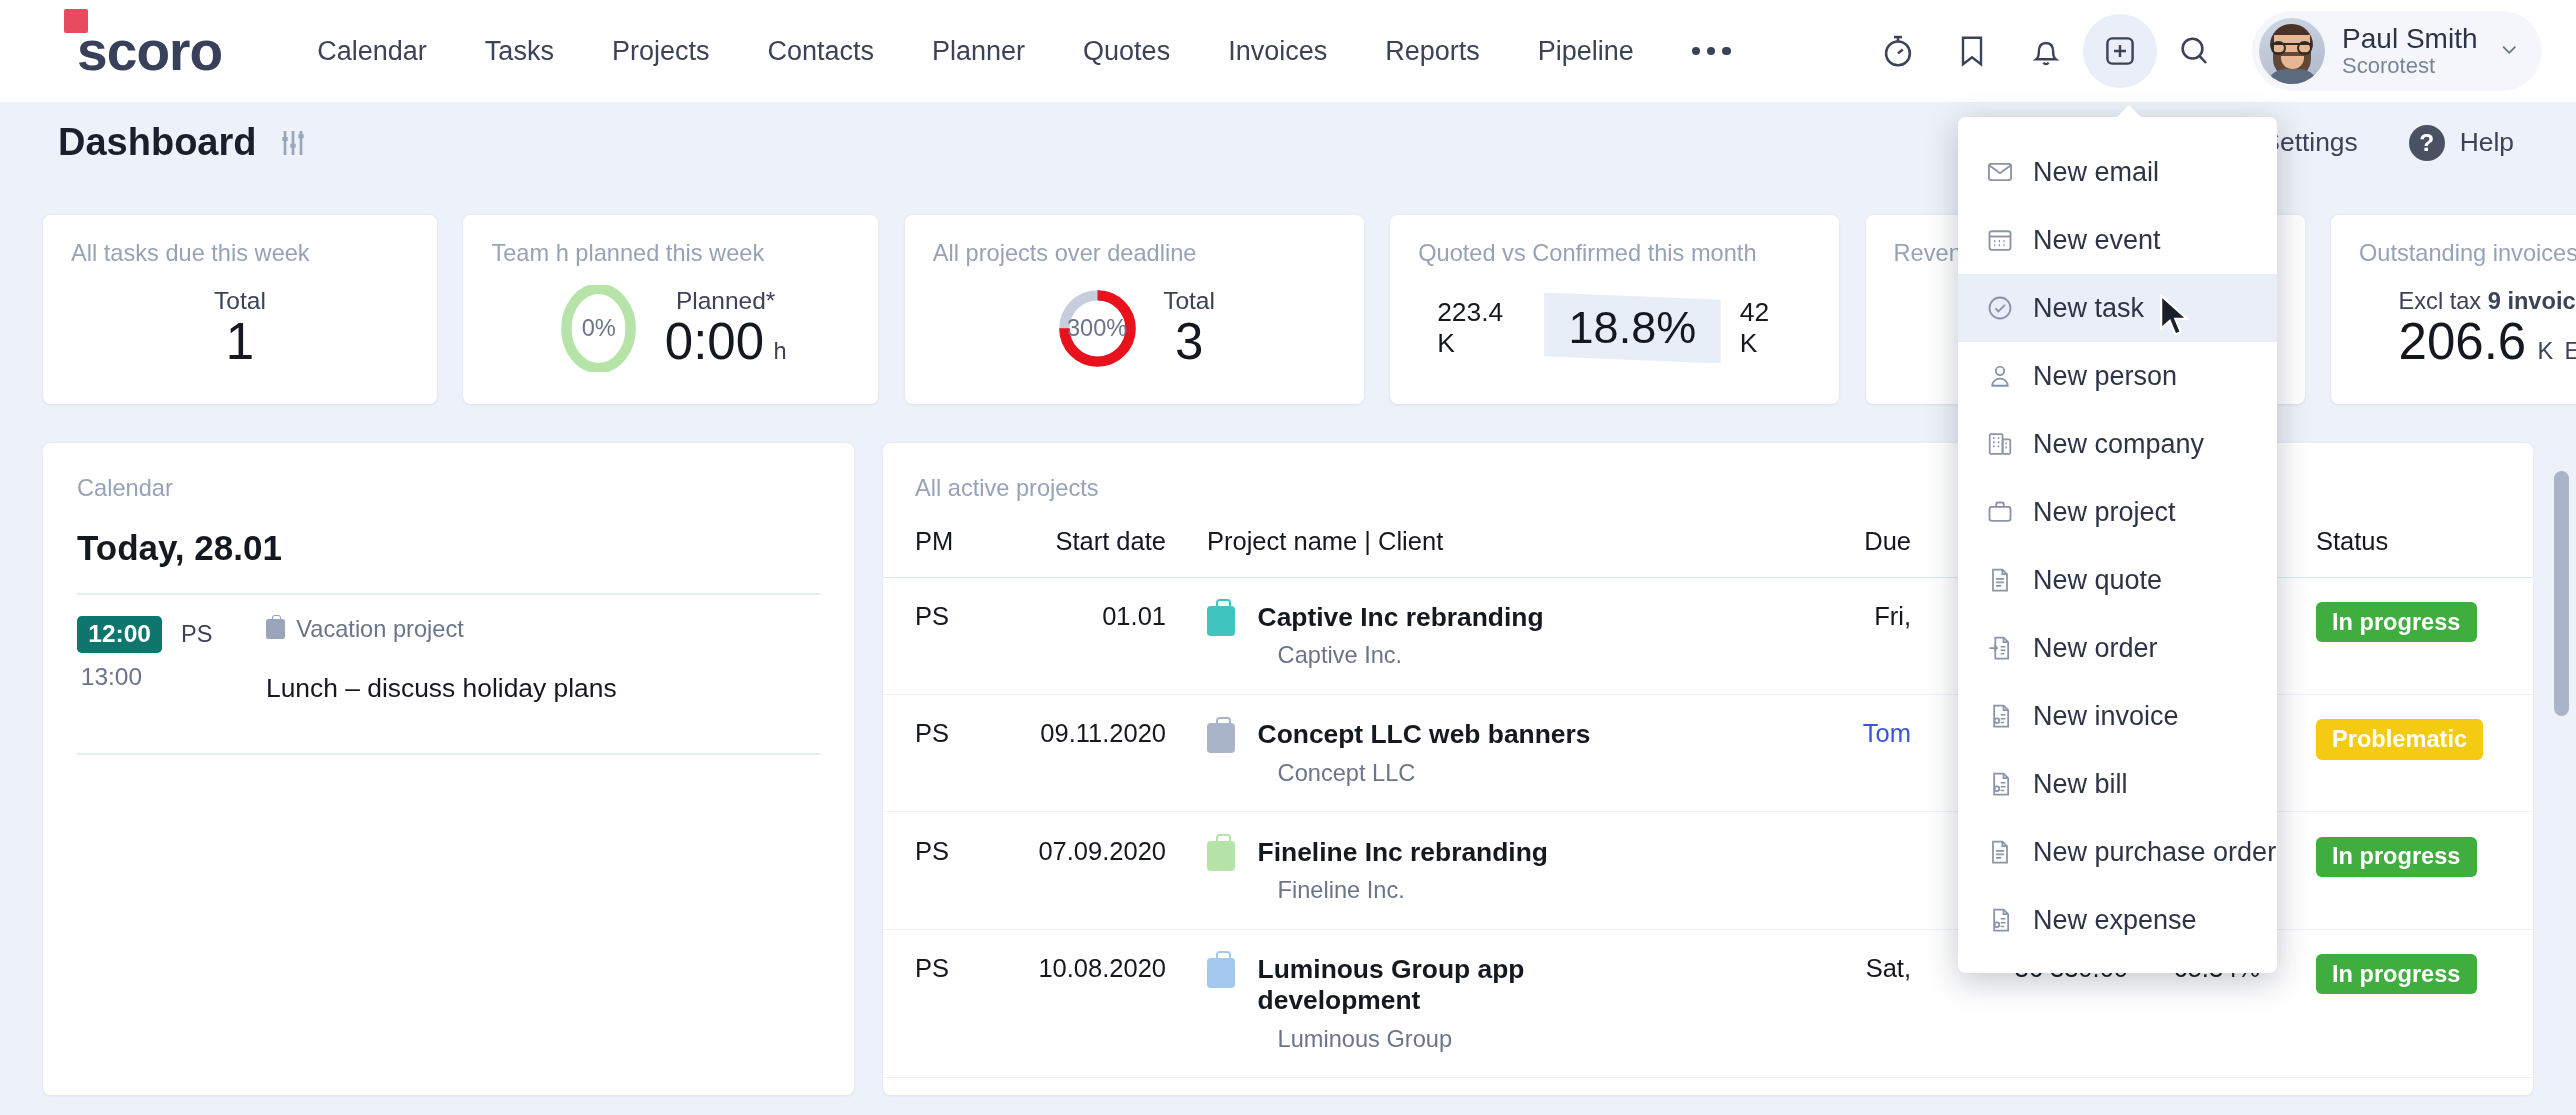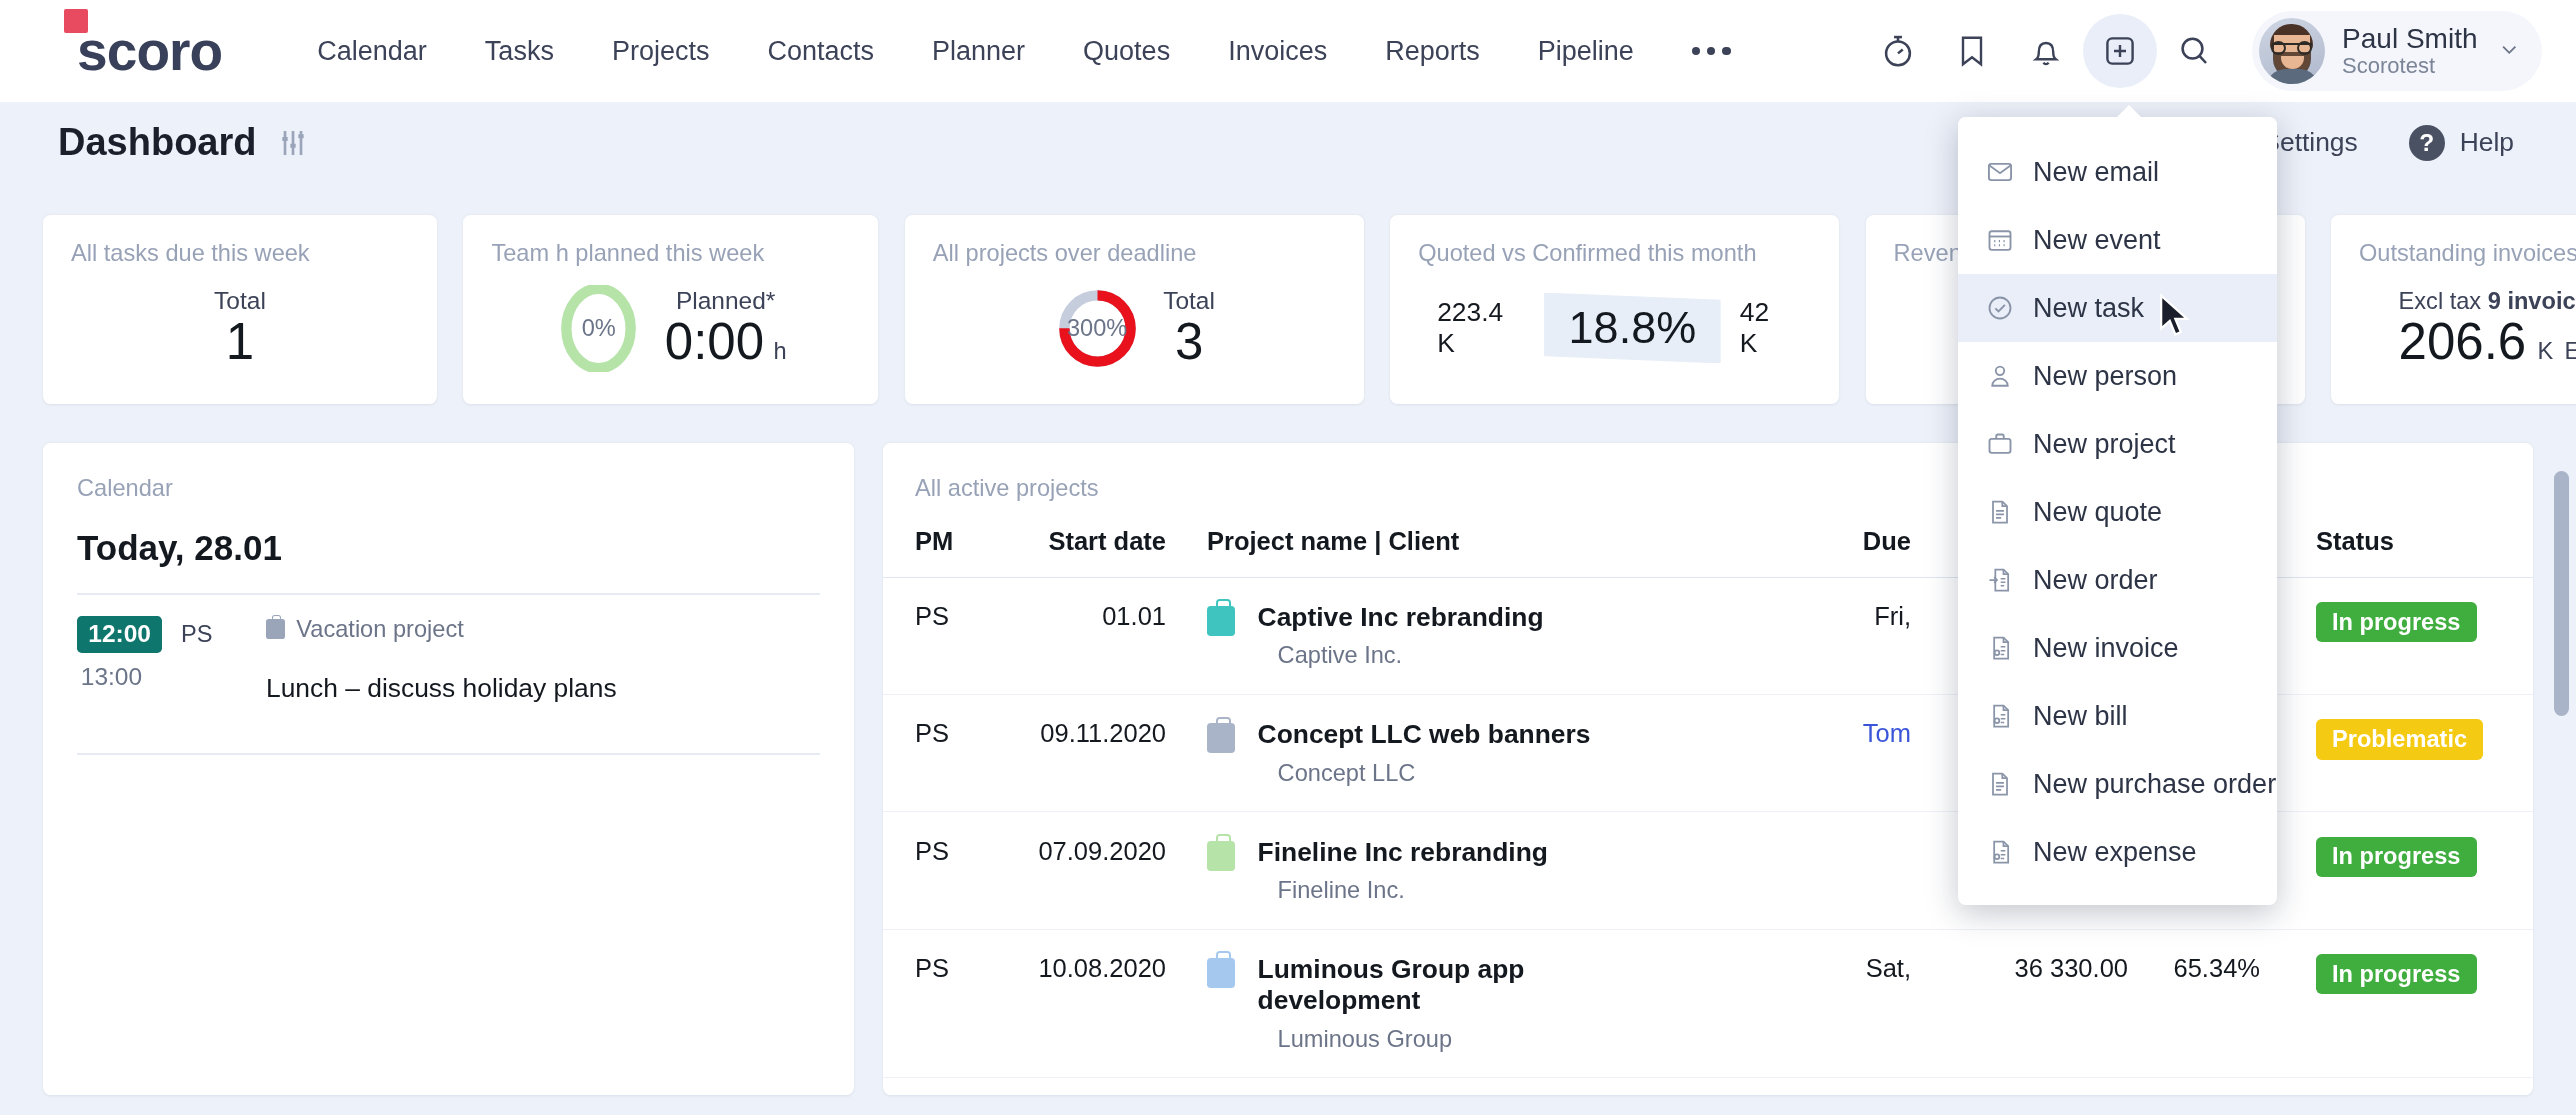--- a/index.html
+++ b/index.html
@@ -130,21 +130,21 @@
   .cal-main { flex: 1; }
   .cal-proj { font-size: 23.6px; color: #6b7488; display: flex; align-items: center; gap: 11.3px; }
   .brief { width: 19px; height: 20px; background: #9aa5ba; border-radius: 2.8px; position: relative; flex:none; }
   .brief::before { content:""; position:absolute; left:5.7px; top:-4.7px; width:7.5px; height:4.7px; border:1.9px solid #9aa5ba; border-bottom:none; border-radius:2.8px 2.8px 0 0;}
   .cal-ev { font-size: 26.4px; font-weight: 400; color: #14181f; margin-top: 30px; }
 
   #projects-panel { top: 443px; left: 883px; width: 1650px; height: 652px; padding: 32px 0 0 0; overflow: hidden; }
   .pp-title { padding-left: 32px; font-size: 23.6px; color: #98a2b7; }
   table.proj { width: 100%; border-collapse: collapse; margin-top: 24.5px; table-layout: fixed; }
   table.proj th {
-    font-size: 25.5px; font-weight: 700; color: #14181f; text-align: left;
+    font-size: 25.5px; font-weight: 400; color: #14181f; text-align: left;
     padding: 0 0 21px 0; border-bottom: 1.9px solid #dfe5f0;
   }
   table.proj td { padding: 24.5px 0; border-bottom: 1.9px solid #eef1f7; vertical-align: top; }
   .c-pm { width: 85px; padding-left: 32px !important; }
   .c-date { width: 198px; text-align: right !important; }
   .c-name { padding-left: 41px !important; }
   .c-due { width: 245px; text-align: right !important; }
   .c-sum { width: 217px; text-align: right !important; }
   .c-pct { width: 160px; text-align: right !important; padding-right: 28px !important;}
   .c-status { width: 245px; padding-left: 28px !important;}
@@ -561,20 +561,30 @@
         <span class="mi-ico">
           <svg width="28" height="28" viewBox="0 0 24 24" fill="none" stroke="currentColor" stroke-width="1.6">
             <circle cx="12" cy="7.6" r="3.6"></circle>
             <path d="M5.4 20.4c0-3.8 3-6.1 6.6-6.1s6.6 2.3 6.6 6.1z"></path>
           </svg>
         </span>
         <span>New person</span>
       </div>
       <div class="mi">
         <span class="mi-ico">
+          <svg width="28" height="28" viewBox="0 0 24 24" fill="none" stroke="currentColor" stroke-width="1.5">
+            <rect x="3.2" y="3.5" width="11" height="17" rx="1"></rect>
+            <rect x="14.2" y="8" width="6.6" height="12.5" rx="1"></rect>
+            <path d="M6 7h1.4M10 7h1.4M6 10.5h1.4M10 10.5h1.4M6 14h1.4M10 14h1.4M16.6 11.5H18M16.6 15H18" stroke-width="1.6"></path>
+          </svg>
+        </span>
+        <span>New company</span>
+      </div>
+      <div class="mi">
+        <span class="mi-ico">
           <svg width="28" height="28" viewBox="0 0 24 24" fill="none" stroke="currentColor" stroke-width="1.6">
             <rect x="3" y="7.6" width="18" height="12" rx="2"></rect>
             <path d="M8.8 7.6V5.4a1.5 1.5 0 0 1 1.5-1.5h3.4a1.5 1.5 0 0 1 1.5 1.5v2.2"></path>
           </svg>
         </span>
         <span>New project</span>
       </div>
       <div class="mi">
         <span class="mi-ico">
           <svg width="28" height="28" viewBox="0 0 24 24" fill="none" stroke="currentColor" stroke-width="1.5">

